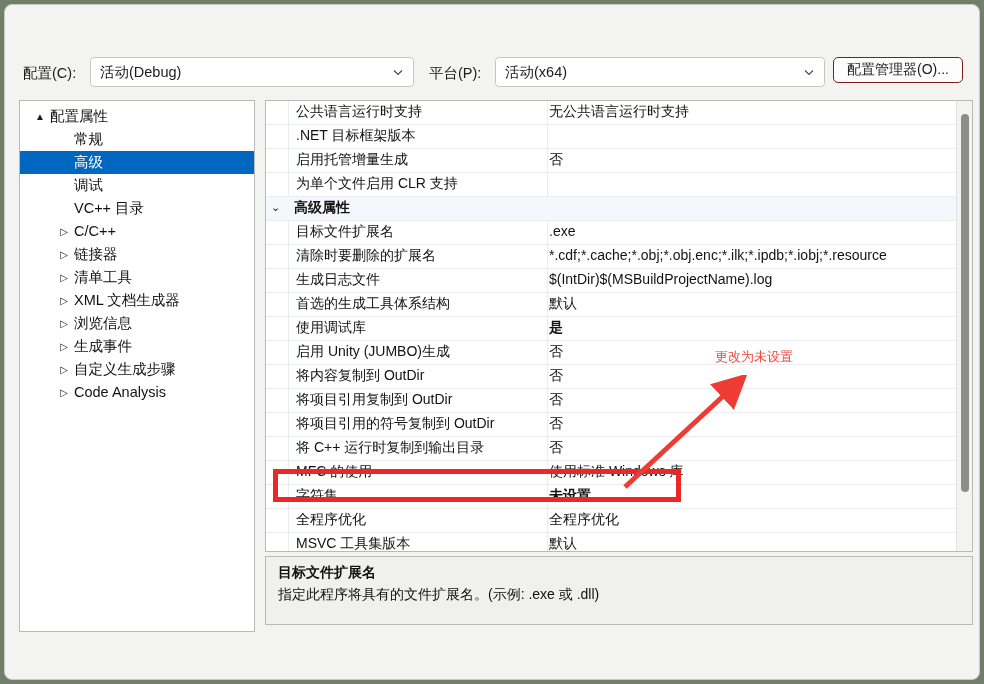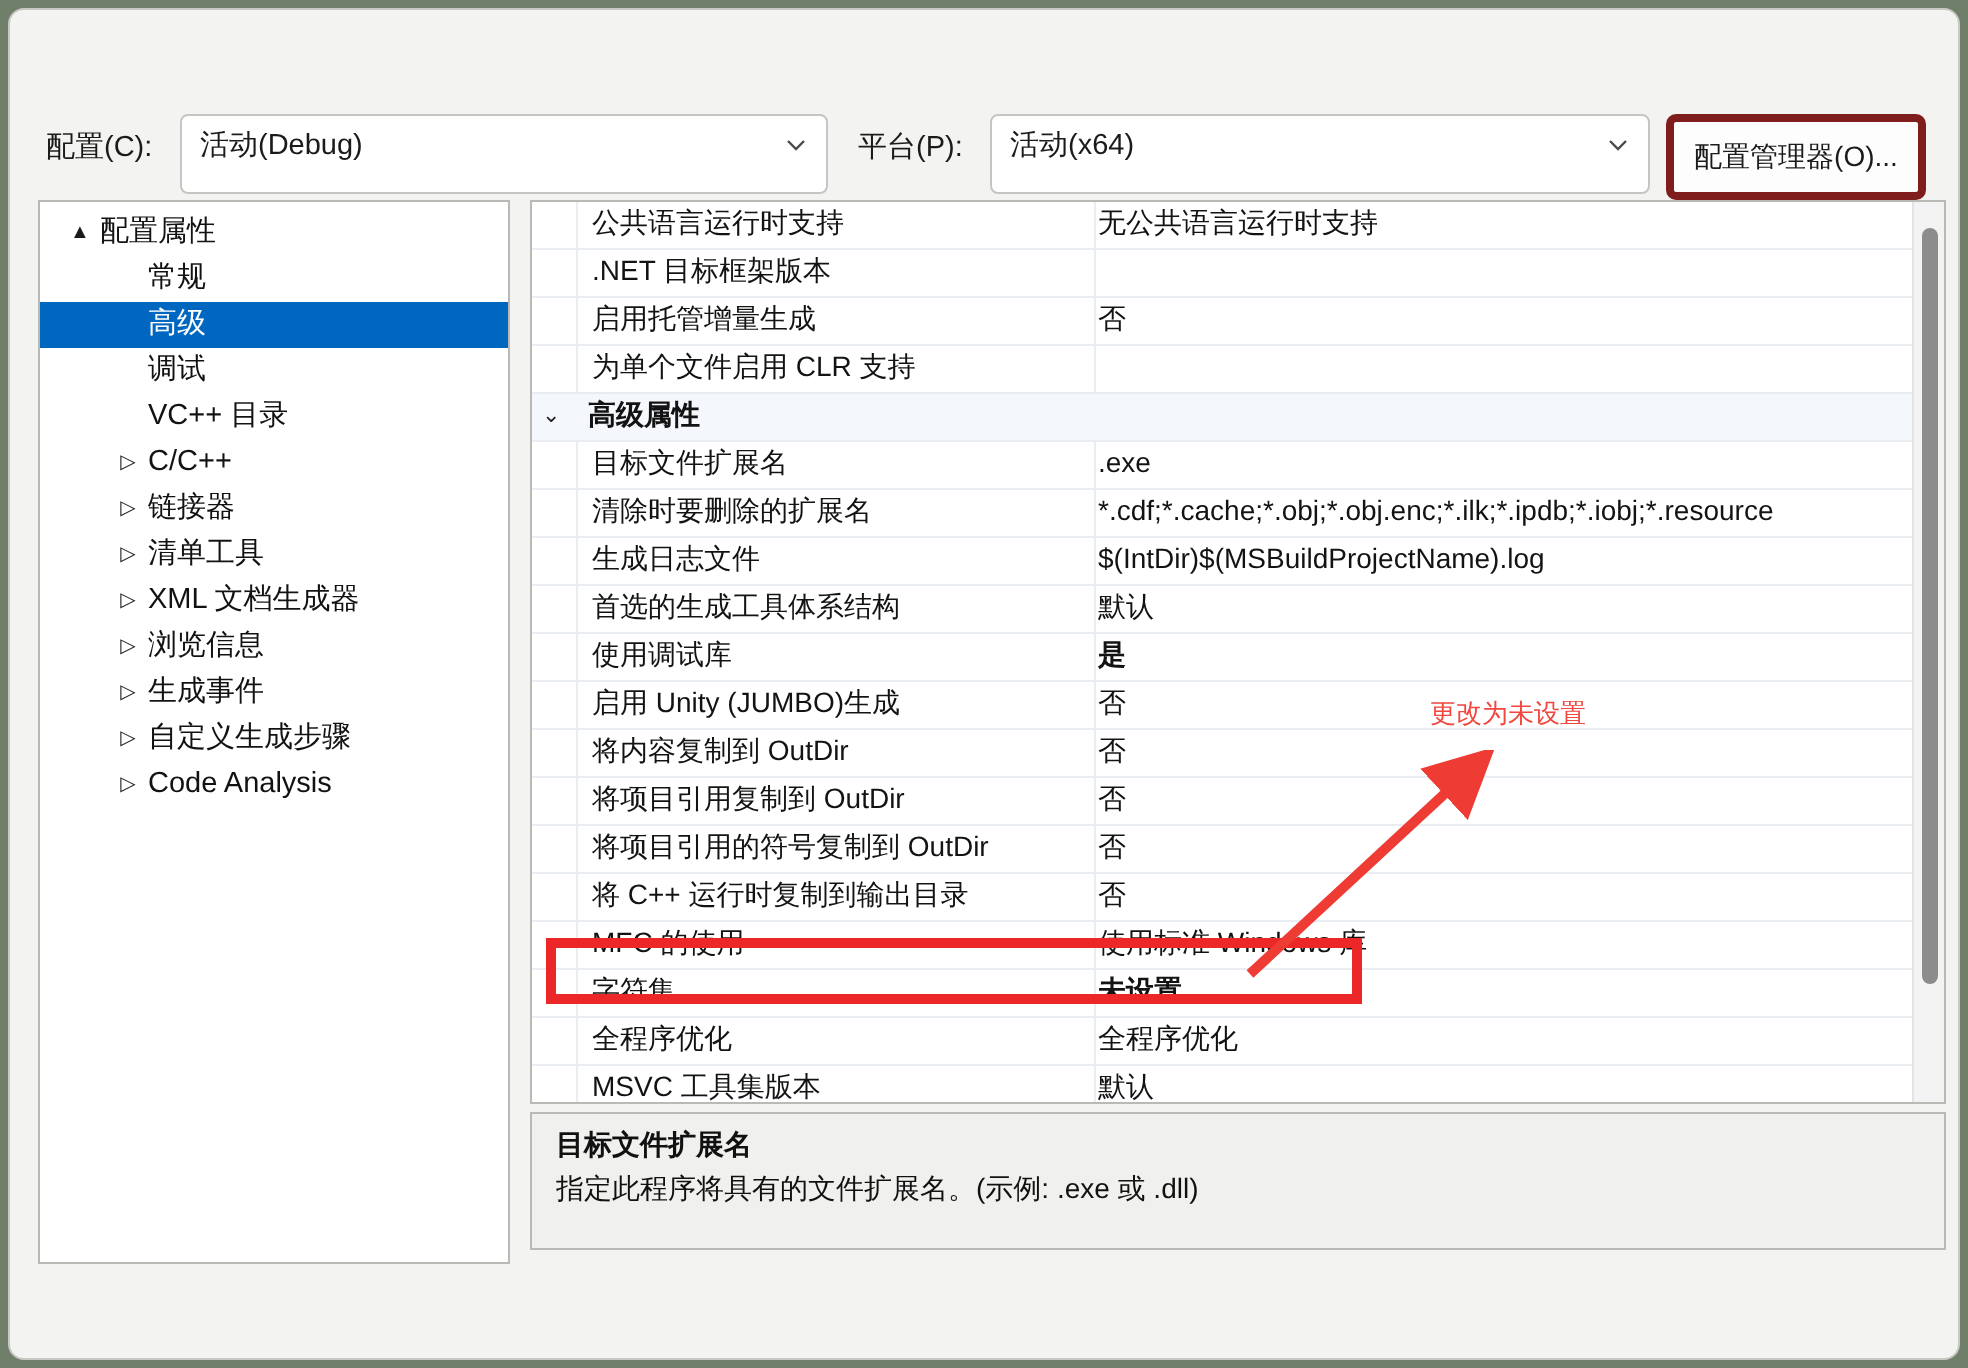--- a/index.html
+++ b/index.html
@@ -67,21 +67,21 @@
   .fieldlabel {
     position: absolute;
     top: 9px;
     font-size: 14.5px;
     color: #1b1b1b;
     white-space: nowrap;
   }
   .combo {
     position: absolute;
     top: 2px;
-    height: 40px;
+    height: 30px;
     background: #ffffff;
     border: 1px solid #c5c5c1;
     border-radius: 4px;
     box-sizing: border-box;
   }
   .combo .cval {
     position: absolute;
     left: 9px;
     top: 5px;
     font-size: 14.5px;
@@ -97,23 +97,23 @@
   }
   #cfg-label { left: 18px; }
   #cfg-combo { left: 85px; width: 324px; }
   #plt-label { left: 424px; }
   #plt-combo { left: 490px; width: 330px; }
   #cfgmgr-btn {
     position: absolute;
     left: 828px;
     top: 2px;
     width: 130px;
-    height: 43px;
+    height: 26px;
     background: #fdfdfd;
-    border: 4px solid #7f1d1d;
+    border: 1px solid #7f1d1d;
     border-radius: 5px;
     box-sizing: border-box;
     font-size: 14px;
     color: #1b1b1b;
     display: flex;
     align-items: center;
     justify-content: center;
     cursor: default;
     white-space: nowrap;
   }

